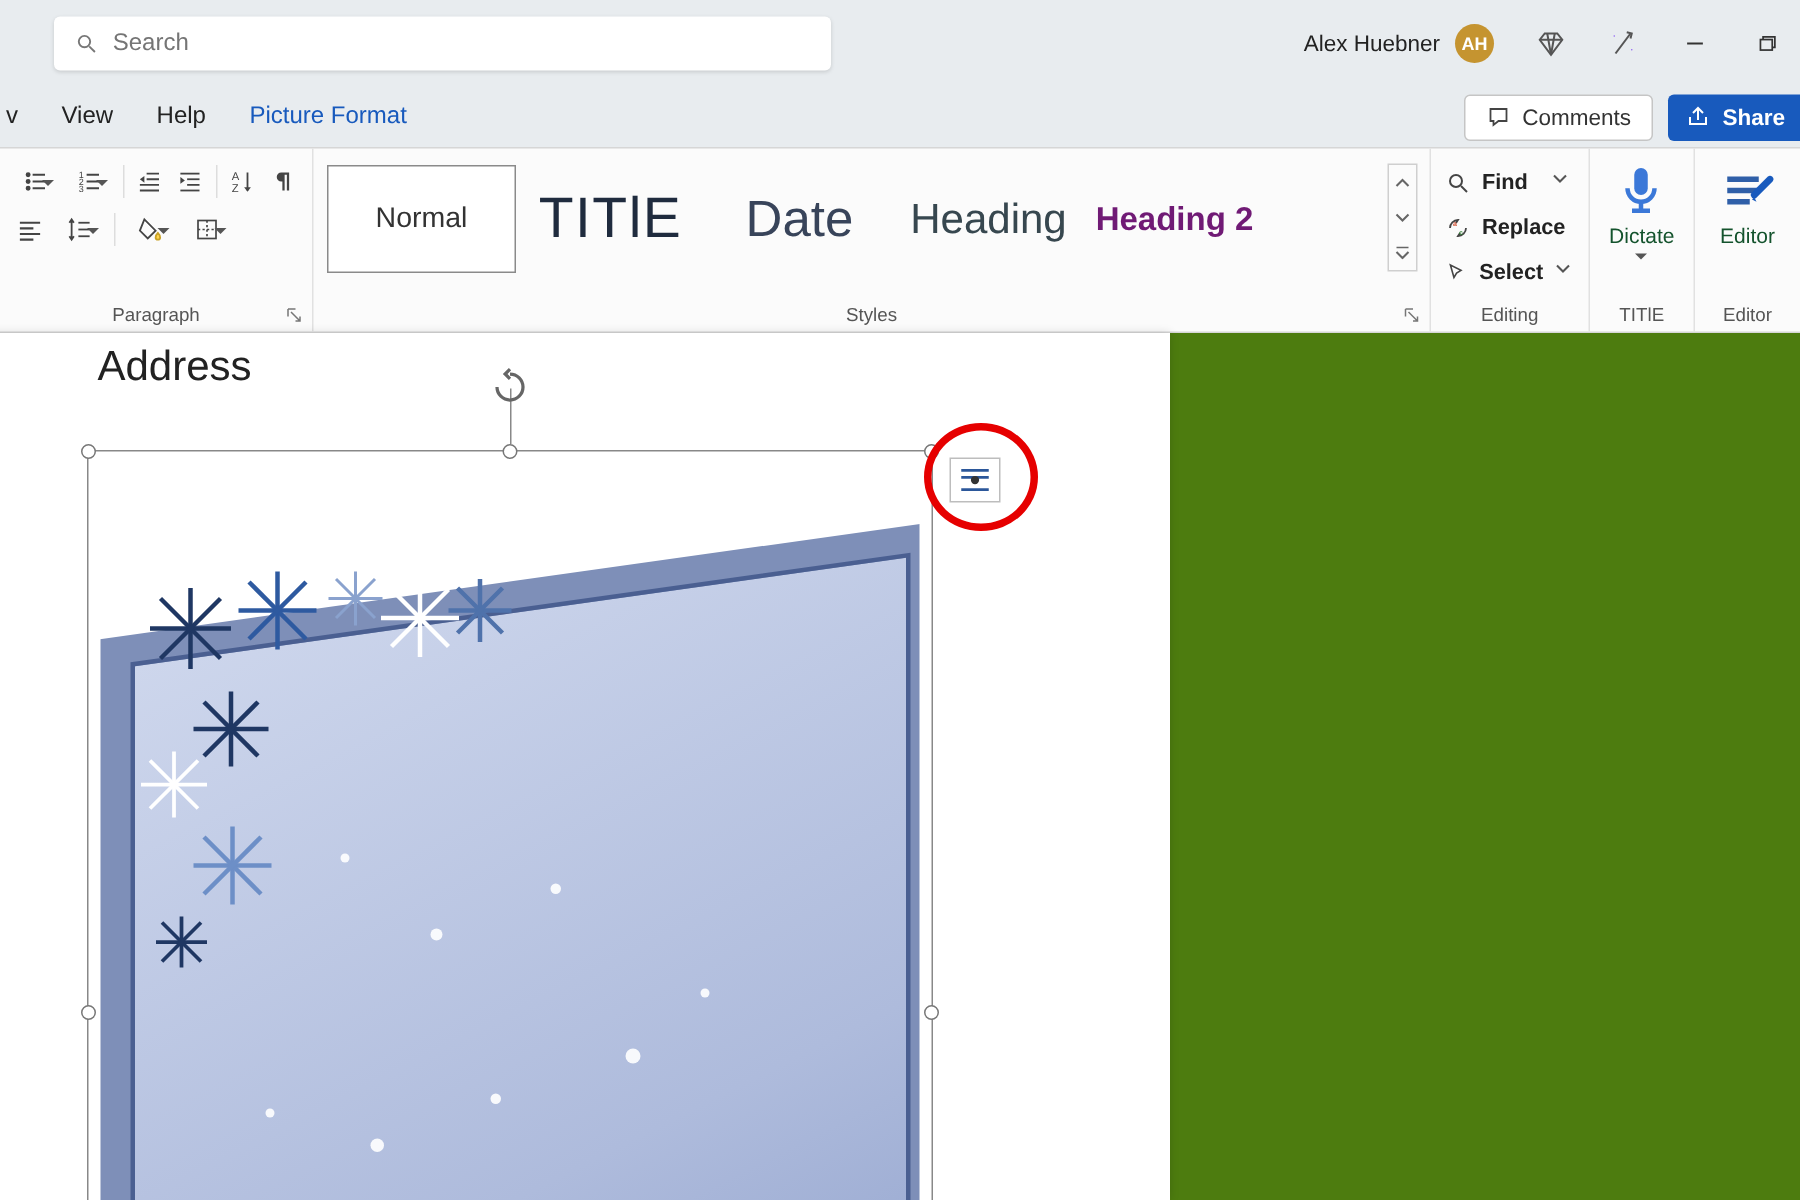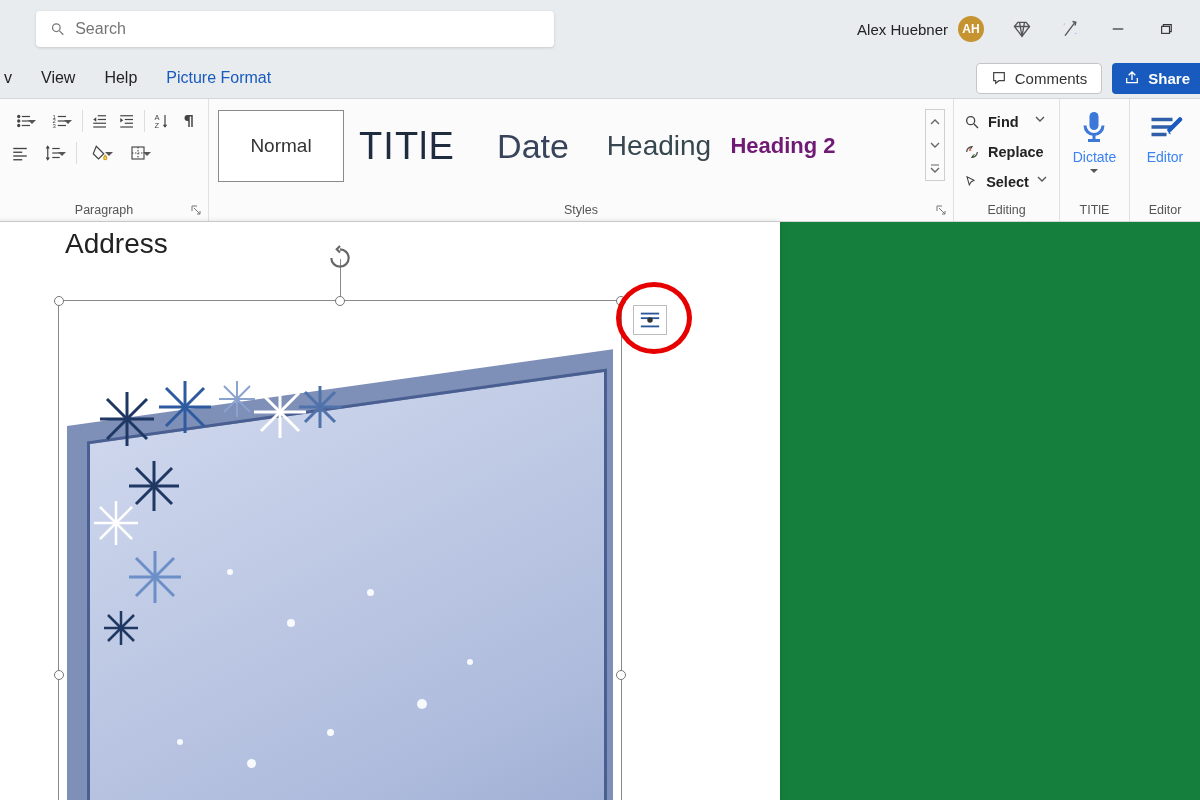--- a/index.html
+++ b/index.html
@@ -3,21 +3,21 @@
 <meta charset="utf-8">
 <style>
   * { box-sizing: border-box; margin: 0; padding: 0; }
   html, body { width: 1200px; height: 800px; overflow: hidden; font-family: "Segoe UI", Arial, sans-serif; background: #e8ecef; }
   
   
   .titlebar { height: 58px; display: flex; align-items: center; }
   .search-wrap { margin-left: 36px; width: 518px; height: 36px; background: #fff; border-radius: 4px; box-shadow: 0 1px 3px rgba(0,0,0,.15); display:flex; align-items:center; padding: 0 14px; gap:10px; color:#666; }
   .search-wrap svg { width:16px; height:16px; }
   .search-wrap input { border:0; outline:0; font-size:16px; width:100%; background:transparent; }
-  .title-right { margin-left:auto; display:flex; align-items:center; gap:28px; padding-right:24px; }
+  .title-right { margin-left:auto; display:flex; align-items:center; gap:28px; padding-right:12px; }
   .user { display:flex; align-items:center; gap:10px; font-size:15px; color:#222; }
   .avatar { width:26px; height:26px; border-radius:50%; background:#c59430; color:#fff; font-size:12px; font-weight:600; display:flex; align-items:center; justify-content:center; }
   .tb-icon { width:20px; height:20px; color:#444; }
   .winbtn { width:20px; color:#333; display:flex; align-items:center; justify-content:center; }
 
   
   .tabs-row { height: 40px; display:flex; align-items:center; padding-left:4px; gap:1px; }
   .tab { font-size:16px; padding:6px 14px; color:#222; }
   .tab.view-cut { padding-left:0; }
   .tab.active { color:#185abd; }
@@ -56,25 +56,25 @@
 
   
   .grp-editing { width:106px; padding:8px 8px 0 10px; }
   .edit-item { display:flex; align-items:center; gap:8px; font-size:14.5px; color:#222; height:30px;font-weight:bold; }
   .edit-item svg { width:16px; height:16px; }
   .edit-item .chev { margin-left:auto; }
 
   
   .grp-big { width:70px; display:flex; flex-direction:column; align-items:center; padding-top:10px; }
   .grp-big svg { width:36px; height:36px; margin-bottom:4px; }
-  .grp-big .lbl { font-size:14px; color:#3b82f6; }
+  .grp-big .lbl { font-size:14px; color:#14532d; }
   .grp-big .chev { border:4px solid transparent; border-top-color:#555; margin-top:4px; }
 
   
-  .docwrap { position:absolute; top:222px; left:0; right:0; bottom:0; background:#15803d; }
+  .docwrap { position:absolute; top:222px; left:0; right:0; bottom:0; background:#4d7c0f; }
   .page { background:#fff; position:absolute; left:-110px; top:0; width:890px; bottom:0; box-shadow: 0 0 6px rgba(0,0,0,.15);}
   .address { position:absolute; left:175px; top:6px; font-size:28px; font-family:"Century Gothic","Segoe UI",sans-serif; color:#222; }
   
   
   .sel { position:absolute; left:168px; top:78px; width:564px; height:740px; border:1px solid #888; }
   .handle { width:10px; height:10px; border:1px solid #777; background:#fff; border-radius:50%; position:absolute; }
   .h-tl{left:-5px;top:-5px;} .h-tm{left:50%;top:-5px;transform:translateX(-50%);} .h-tr{right:-5px;top:-5px;}
   .h-ml{left:-5px;top:50%;} .h-mr{right:-5px;top:50%;}
   .rot-line{position:absolute;left:50%;top:-42px;width:1px;height:37px;background:#888;}
   .rot-handle{position:absolute;left:50%;top:-56px;transform:translateX(-50%);}

